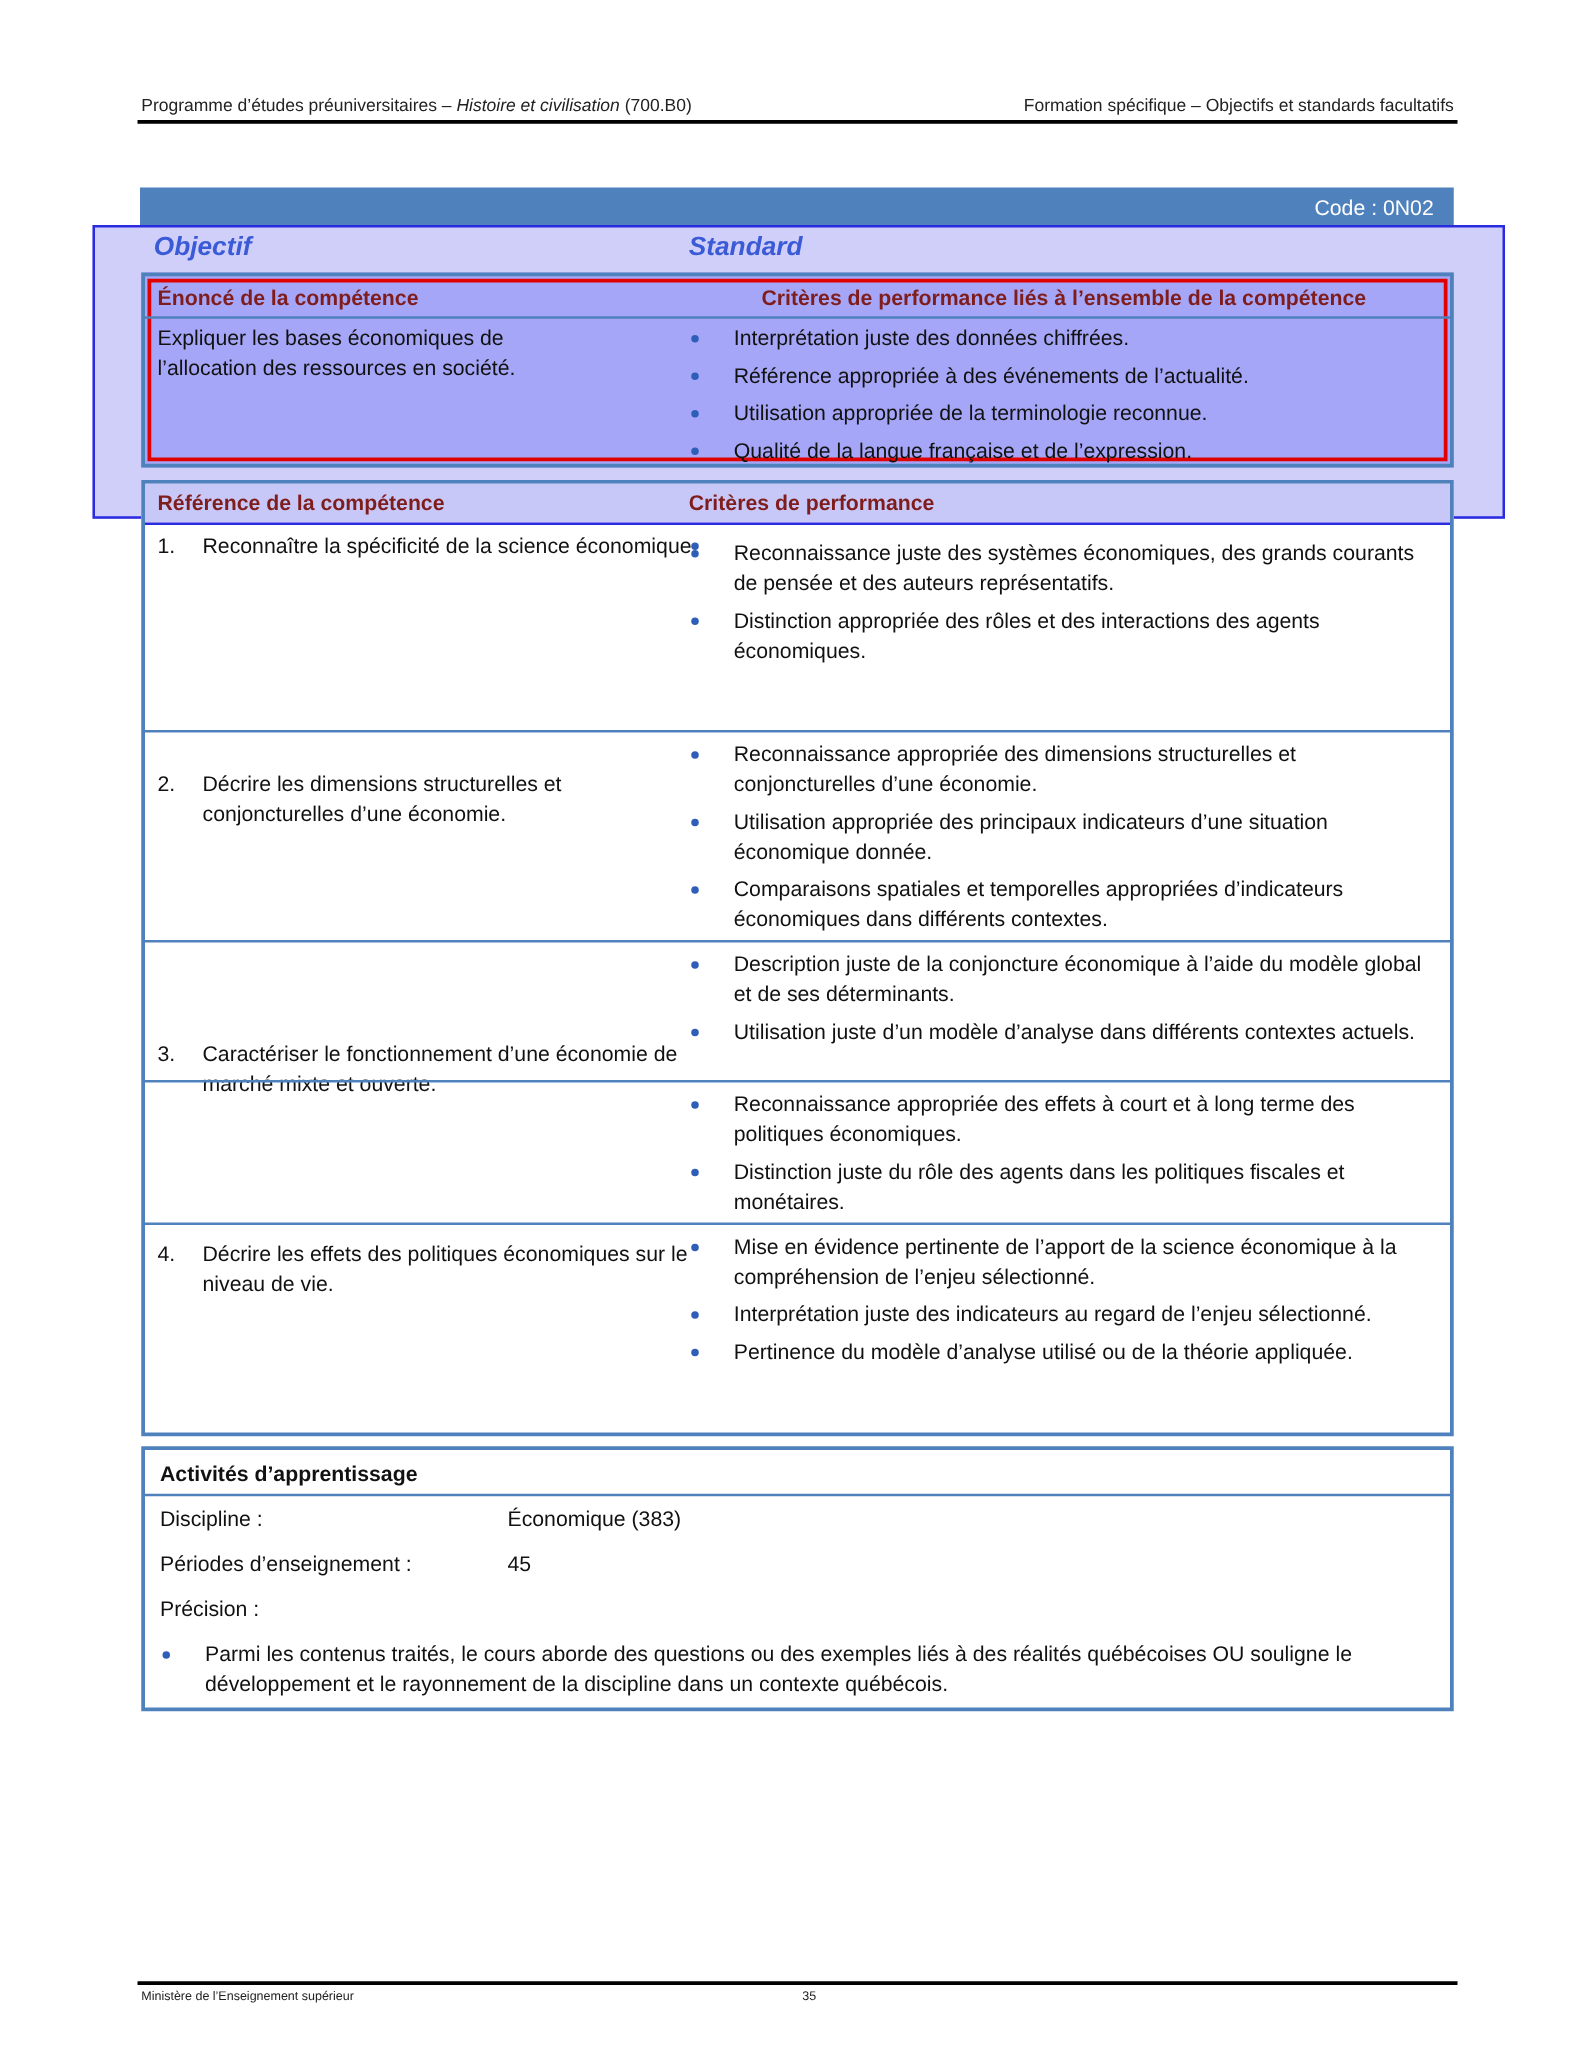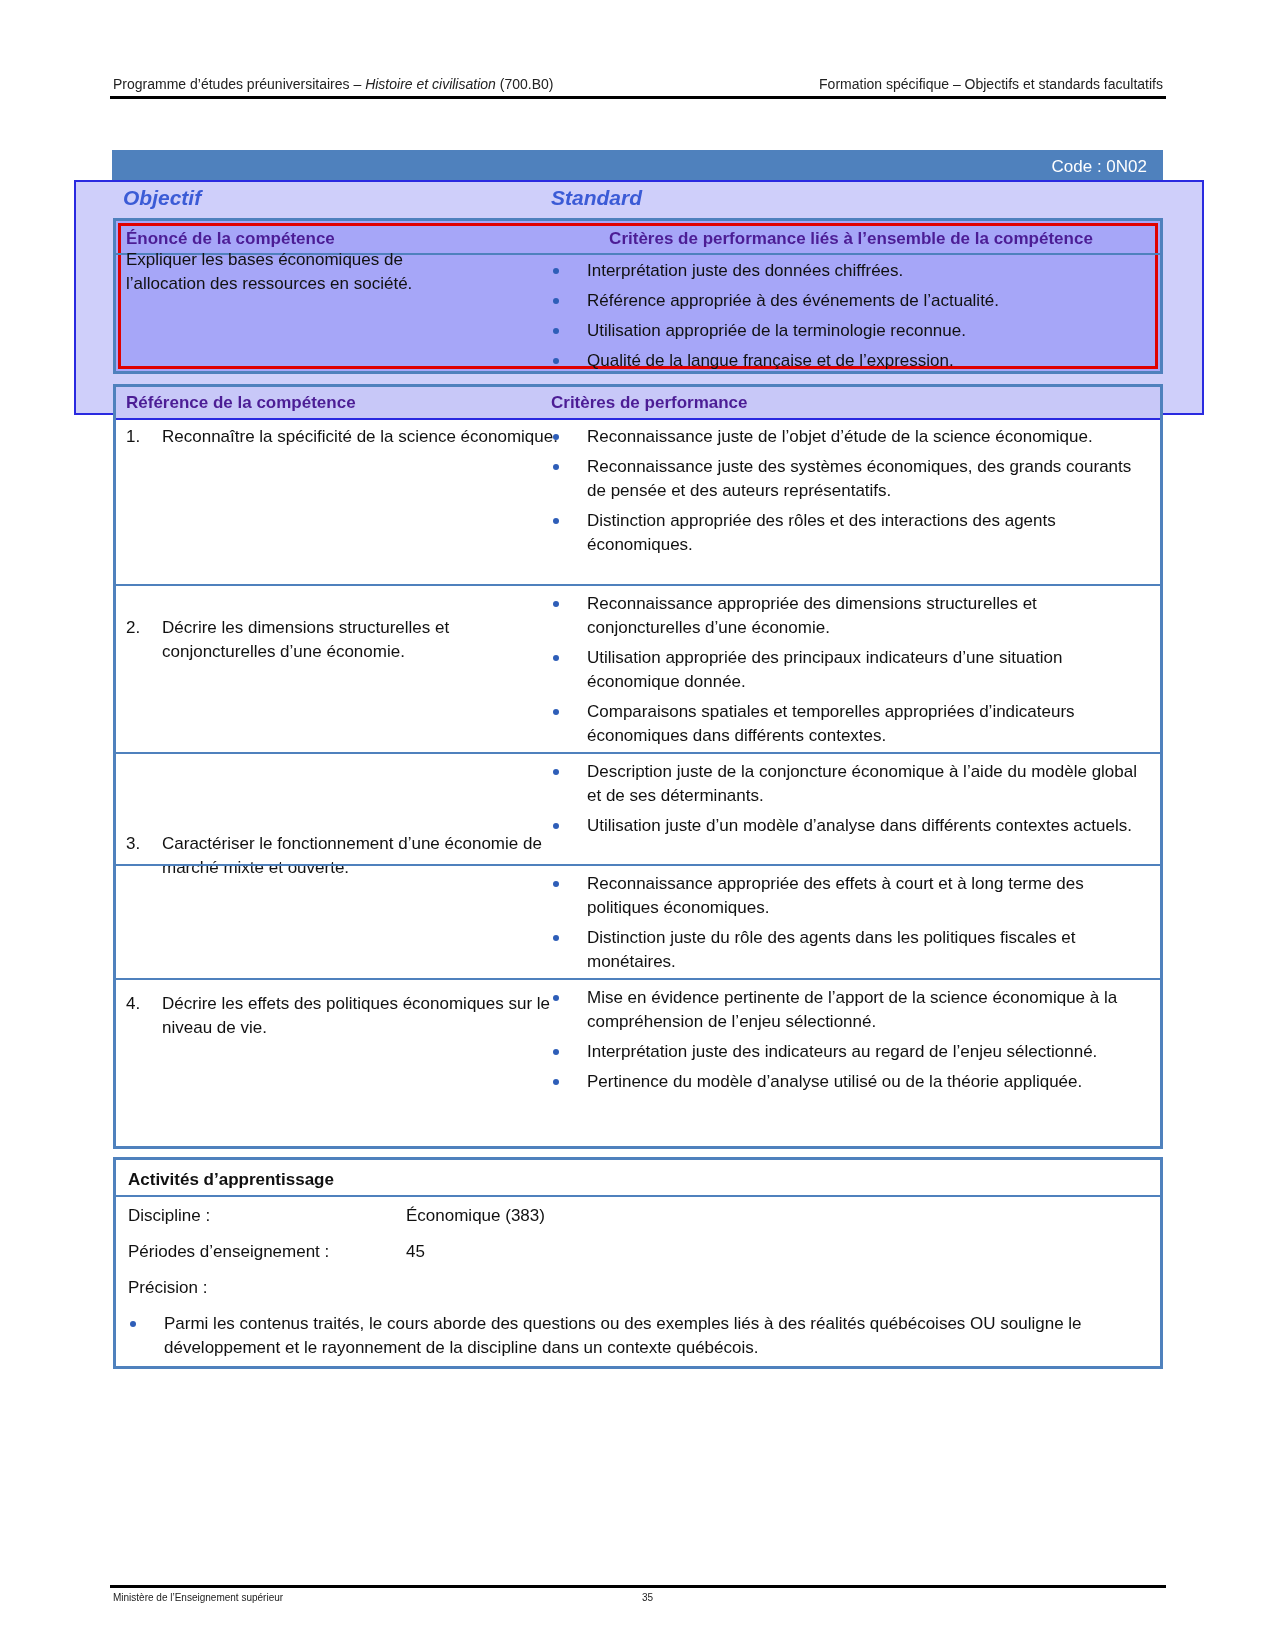--- a/index.html
+++ b/index.html
@@ -13,21 +13,21 @@
   
   .code-bar { left:112px; top:150px; width:1051px; height:30px; background:#4f81bd; }
   .code-bar .code { position:absolute; right:16px; top:7px; color:#fff; font-size:17px;margin-left:29px; }
   
   .band-labels { left:123px; top:186px; width:1040px; height:26px; }
   .band-labels span { position:absolute; top:0; font-size:21px; font-weight:bold; font-style:italic; color:#3b5bd6; }
   
   .box { position:absolute; border:3px solid #4f81bd; box-sizing:border-box; background:#fff; }
   .col-l { position:absolute; left:10px; width:400px; }
   .col-r { position:absolute; left:435px; width:600px; }
-  .hdr { font-size:17px; font-weight:bold; color:#4c1d95; }
+  .hdr { font-size:17px; font-weight:bold; color:#7f1d1d; }
   .hline { position:absolute; left:0; right:0; height:2px; background:#4f81bd; }
   .txt { font-size:17px; line-height:24px; color:#111; }
   .bul { position:relative; padding-left:36px; margin-bottom:6px; }
   .bul .dot { position:absolute; left:2px; top:9px; width:6px; height:6px; border-radius:50%; background:#2e5eb8; }
   .num { position:relative; padding-left:36px; }
   .num .n { position:absolute; left:0; top:0; }
   .row-div { position:absolute; left:0; right:0; height:2px; background:#4f81bd; }
   .foot-text { left:113px; top:1592px; width:540px; font-size:10px; color:#222; display:flex; justify-content:space-between; }
   .act-line { position:absolute; left:12px; font-size:17px; color:#111; }
 </style>
@@ -49,38 +49,38 @@
 <div class="abs band-labels">
   <span style="left:0;">Objectif</span>
   <span style="left:428px;">Standard</span>
 </div>
 
 <div class="box" style="left:113px;top:218px;width:1050px;height:156px;background:#a6a6f8;">
   <div style="position:absolute;inset:2px;border:3px solid #e00000;"></div>
   <div class="col-l hdr" style="top:8px;">Énoncé de la compétence</div>
   <div class="col-r hdr" style="top:8px;text-align:center;">Critères de performance liés à l’ensemble de la compétence</div>
   <div class="hline" style="top:32px;"></div>
-  <div class="col-l txt" style="top:27px;width:360px;">Expliquer les bases économiques de l’allocation des ressources en société.</div>
+  <div class="col-l txt" style="top:38px;width:360px;">Expliquer les bases économiques de l’allocation des ressources en société.</div>
   <div class="col-r txt" style="top:38px;">
     <div class="bul"><span class="dot"></span><span>Interprétation juste des données chiffrées.</span></div>
     <div class="bul"><span class="dot"></span><span>Référence appropriée à des événements de l’actualité.</span></div>
     <div class="bul"><span class="dot"></span><span>Utilisation appropriée de la terminologie reconnue.</span></div>
     <div class="bul"><span class="dot"></span><span>Qualité de la langue française et de l’expression.</span></div>
   </div>
 </div>
 
 <div class="box" style="left:113px;top:384px;width:1050px;height:765px;">
   <div style="position:absolute;left:0;right:0;top:0;height:31px;background:#c8c8f8;"></div>
   <div class="col-l hdr" style="top:6px;">Référence de la compétence</div>
   <div class="col-r hdr" style="top:6px;">Critères de performance</div>
   <div class="hline" style="top:31px;background:#2a2ae0;"></div>
 
   <div class="col-l txt num" style="top:38px;width:400px;"><span class="n">1.</span><span>Reconnaître la spécificité de la science économique.</span></div>
   <div class="col-r txt" style="top:38px;">
-    <div class="bul"><span class="dot"></span><span>Reconnaissance juste de l’objet d’étude de la science économique.</span></div>
+    <div class="bul"><span class="dot"></span></div>
     <div class="bul"><span class="dot"></span><span>Reconnaissance juste des systèmes économiques, des grands courants de pensée et des auteurs représentatifs.</span></div>
     <div class="bul"><span class="dot"></span><span>Distinction appropriée des rôles et des interactions des agents économiques.</span></div>
   </div>
   <div class="row-div" style="top:197px;"></div>
 
   <div class="col-l txt num" style="top:205px;width:400px;"><span class="n">2.</span><span>Décrire les dimensions structurelles et conjoncturelles d’une économie.</span></div>
   <div class="col-r txt" style="top:205px;">
     <div class="bul"><span class="dot"></span><span>Reconnaissance appropriée des dimensions structurelles et conjoncturelles d’une économie.</span></div>
     <div class="bul"><span class="dot"></span><span>Utilisation appropriée des principaux indicateurs d’une situation économique donnée.</span></div>
     <div class="bul"><span class="dot"></span><span>Comparaisons spatiales et temporelles appropriées d’indicateurs économiques dans différents contextes.</span></div>

